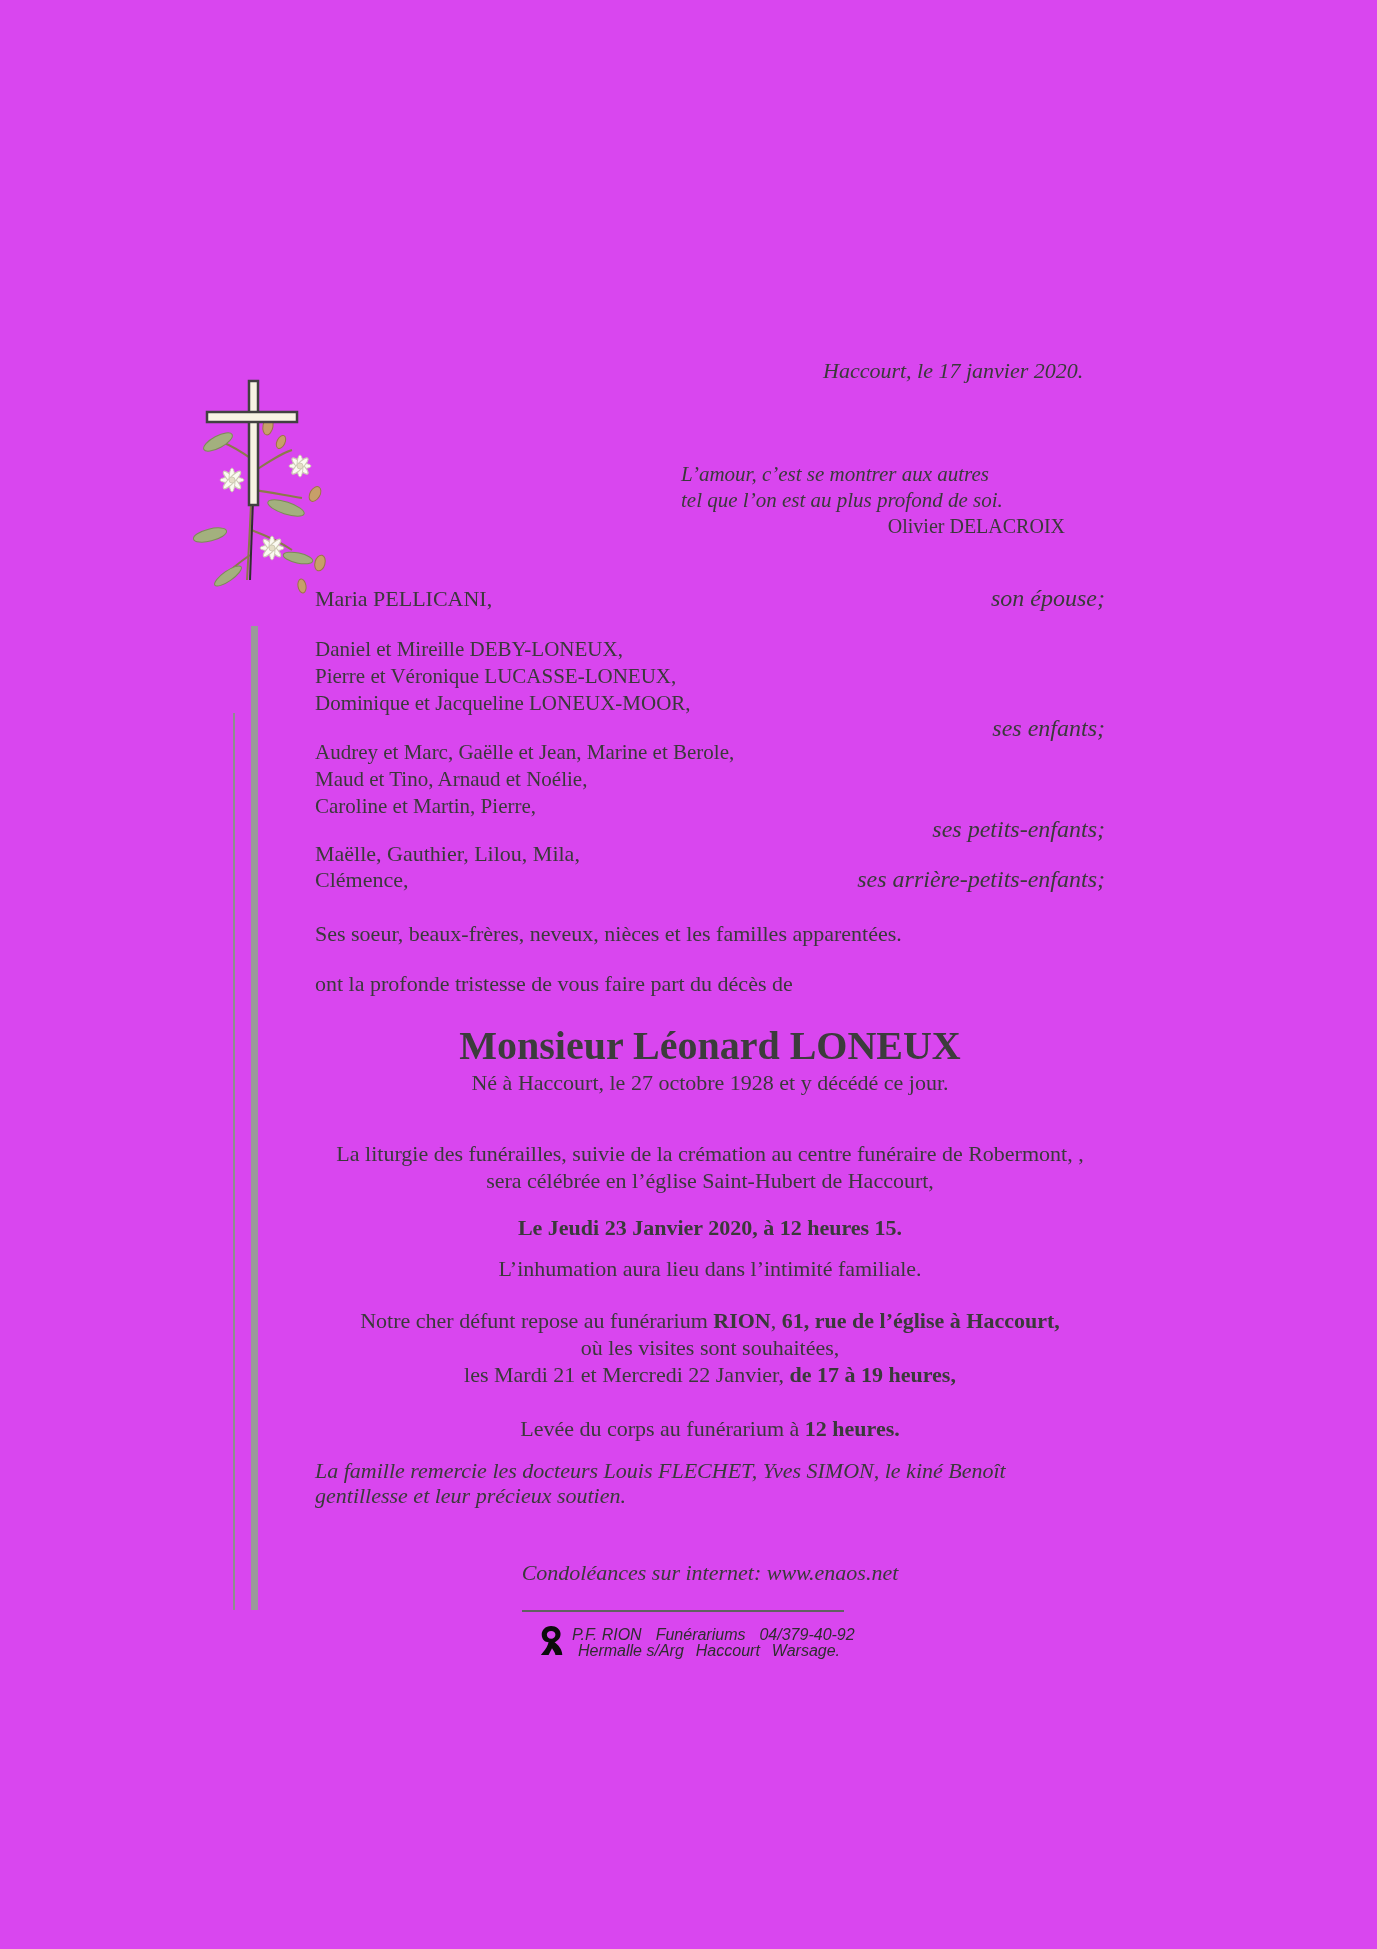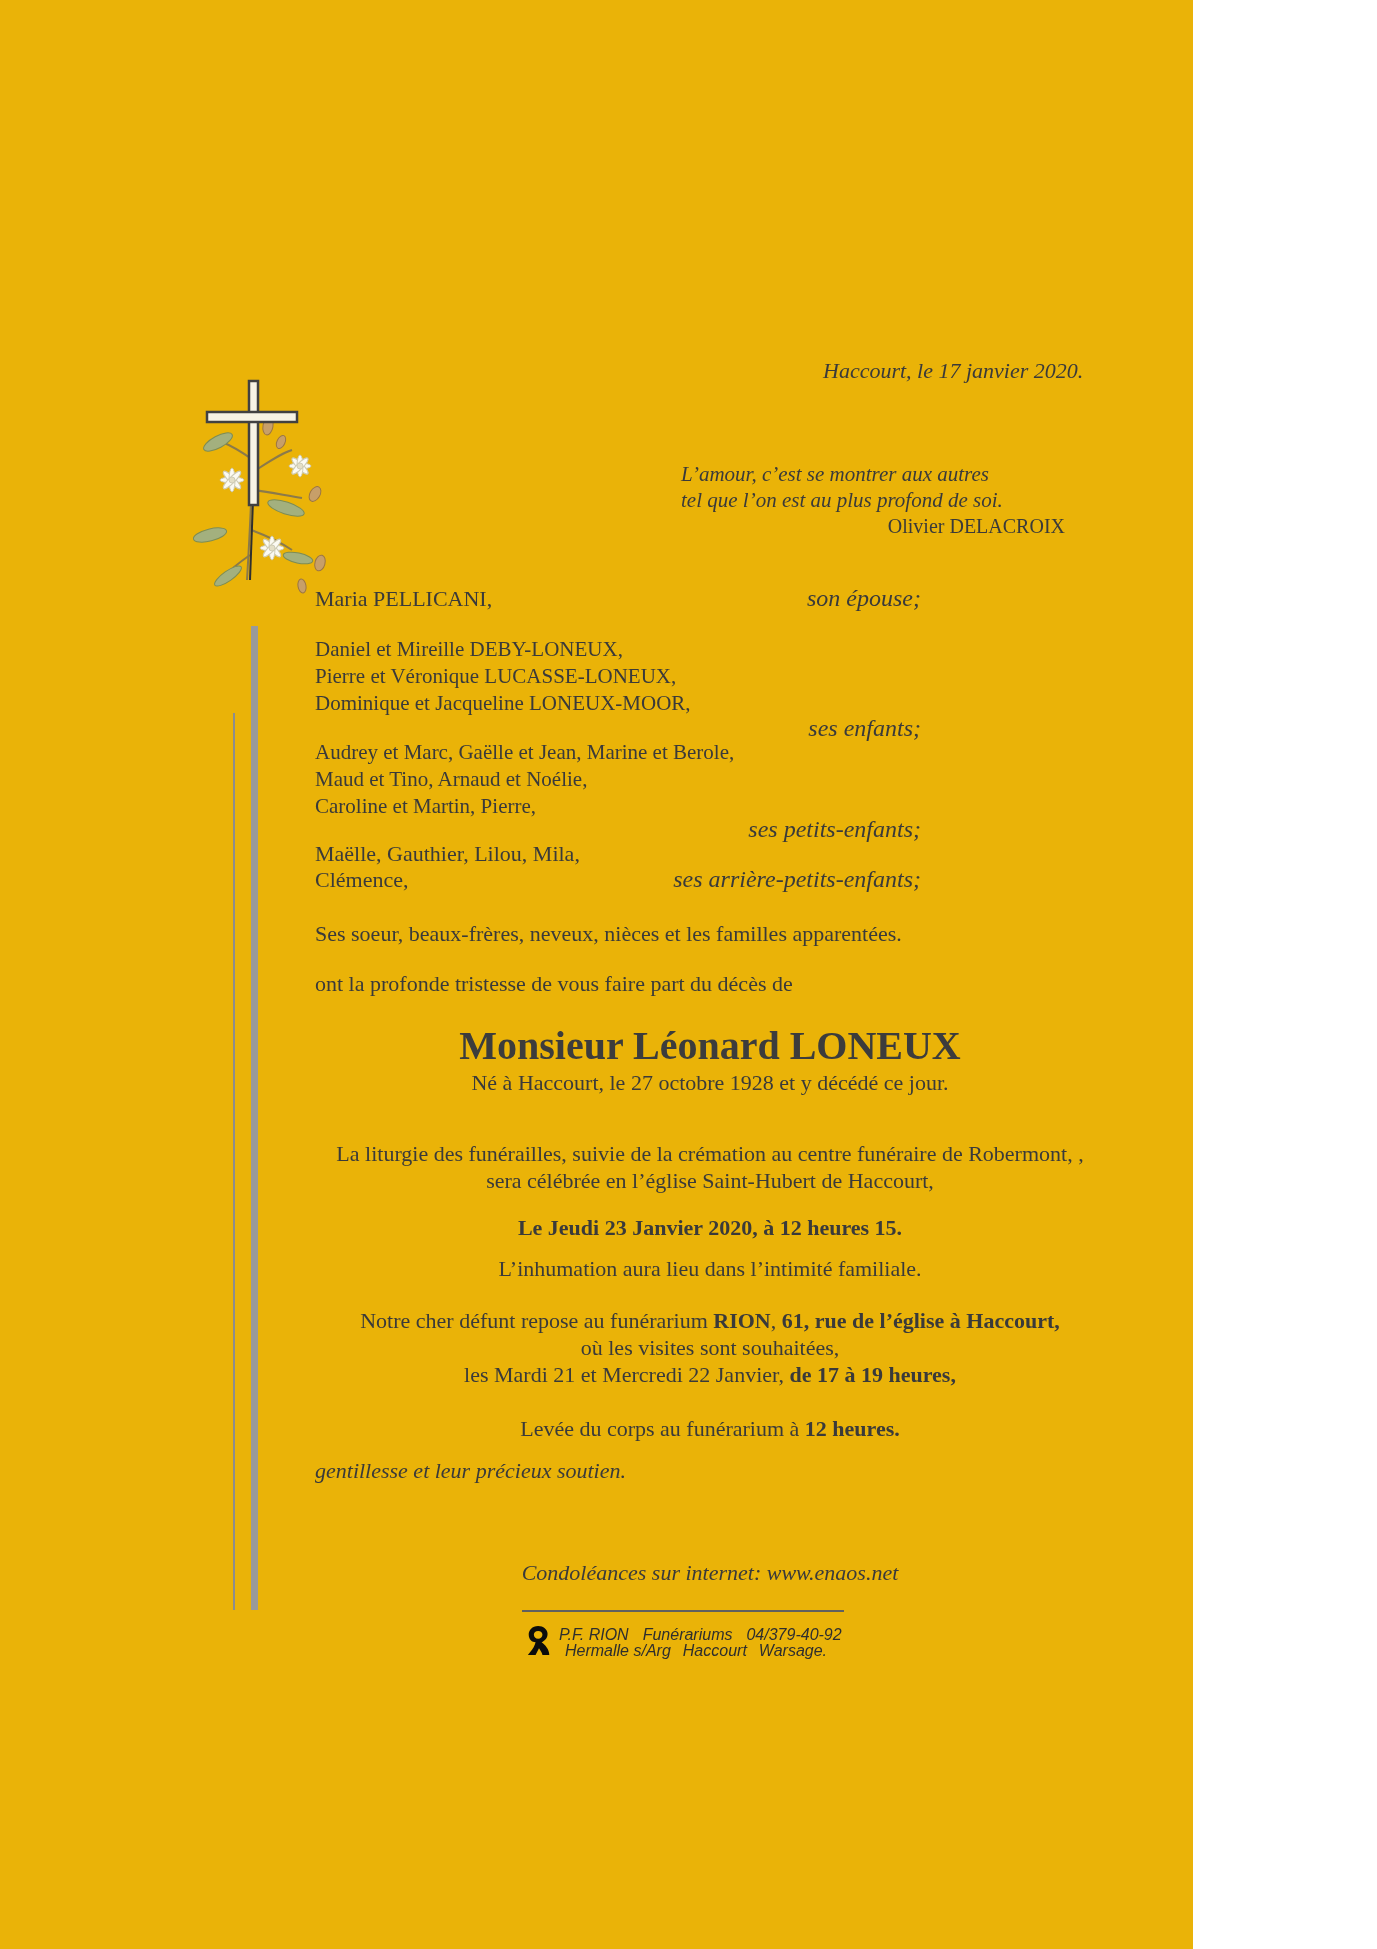--- a/index.html
+++ b/index.html
@@ -1,19 +1,19 @@
 <!DOCTYPE html>
 <html lang="fr"><head>
 <meta charset="utf-8">
 <style>
   html,body { margin:0; padding:0; background:#ffffff; }
   .page {
     position:relative;
-    width:1193px; height:1949px;
-    background:#eab308;
+    width:1377px; height:1949px;
+    background:#d946ef;
     font-family:"Liberation Serif", serif;
     color:#3a3a3a;
     overflow:hidden;
   }
 
   
   .body-line {
     position:absolute; left:315px;
     font-size:22px; line-height:27px;
     white-space:nowrap;
@@ -72,21 +72,21 @@
   .bar-thin {
     position:absolute; left:233px; top:713px;
     width:2px; height:897px; background:#8d8d8d;
   }
 
   .footer-rule {
     position:absolute; left:522px; top:1610px;
     width:322px; height:2px; background:#606060;
   }
   .footer {
-    position:absolute; left:527px; top:1624px;
+    position:absolute; left:540px; top:1624px;
     display:flex; align-items:flex-start;
     font-family:"Liberation Sans", sans-serif;
     font-style:italic; font-size:16px; line-height:16px;
     color:#2e2e2e;
   }
   .footer-text { margin-left:8px; padding-top:3px; white-space:nowrap; }
   .footer-row1 span { margin-right:14px; }
   .footer-row2 { padding-left:6px; }
   .footer-row2 span { margin-right:12px; }
 
@@ -205,20 +205,21 @@
   </div>
   <div class="centerline" style="top:1334px">où les visites sont souhaitées,</div>
   <div class="centerline" style="top:1361px">
     <span>les Mardi 21 et Mercredi 22 Janvier, </span><span class="bold">de 17 à 19 heures,</span>
   </div>
   <div class="centerline" style="top:1415px">
     <span>Levée du corps au funérarium à </span><span class="bold">12 heures.</span>
   </div>
 
   <div class="thanks">
+    <div>La famille remercie les docteurs Louis FLECHET, Yves SIMON, le kiné Benoît</div>
     <div>gentillesse et leur précieux soutien.</div>
   </div>
 
   <div class="condolences">Condoléances sur internet: www.enaos.net</div>
 
   <div class="footer-rule"></div>
   <div class="footer">
     <svg width="24" height="33" viewBox="0 0 28 36" aria-hidden="true">
       <path fill="#0c0c0c" d="M13 1 C6 1 2 6 2 11 c0 6 4 9 8 9 c-1 4 -3 8 -6 11 l-3 4 h9 l4 -8 c2 3 4 6 4 8 h8 c0 -7 -5 -12 -9 -15 c4 -2 7 -5 7 -10 C24 5 19 1 13 1 Z M13 7 c3 0 5 2 5 4 c0 3 -2 5 -5 5 c-3 0 -5 -2 -5 -5 c0 -2 2 -4 5 -4 Z"></path>
     </svg>

